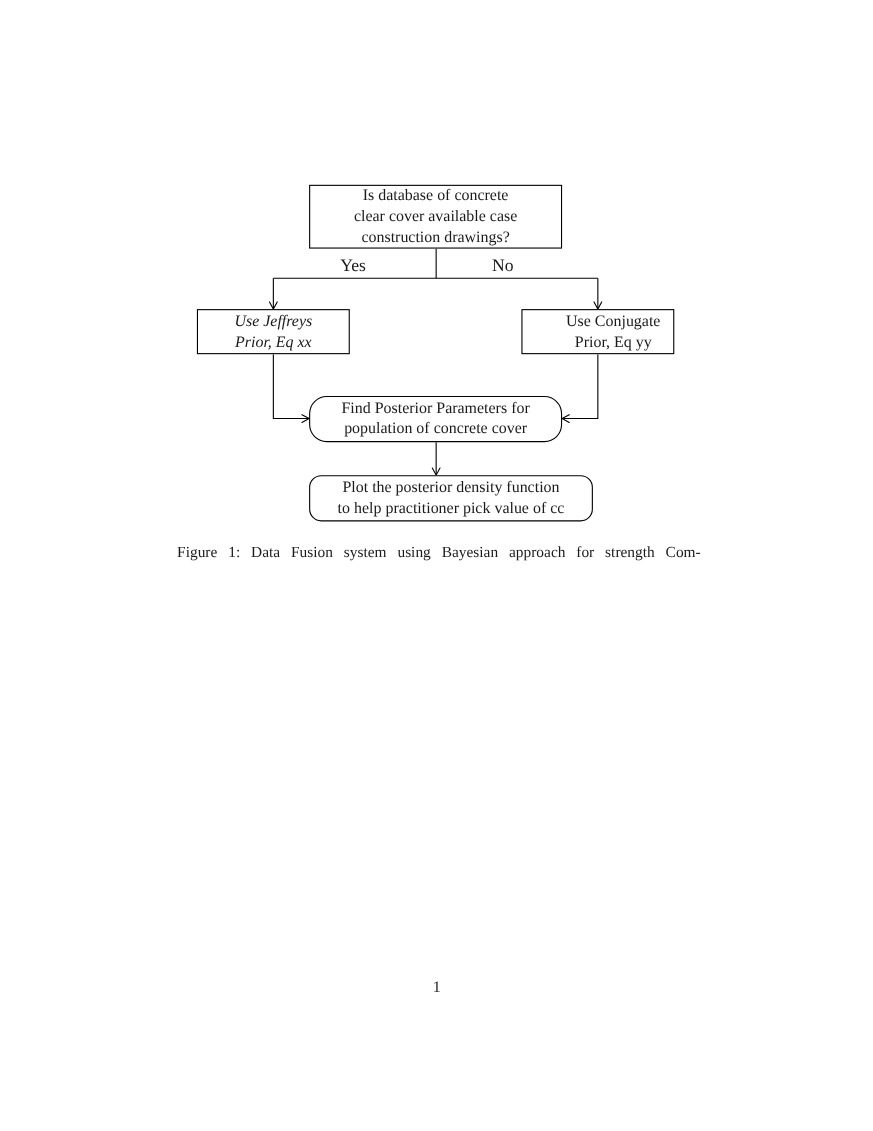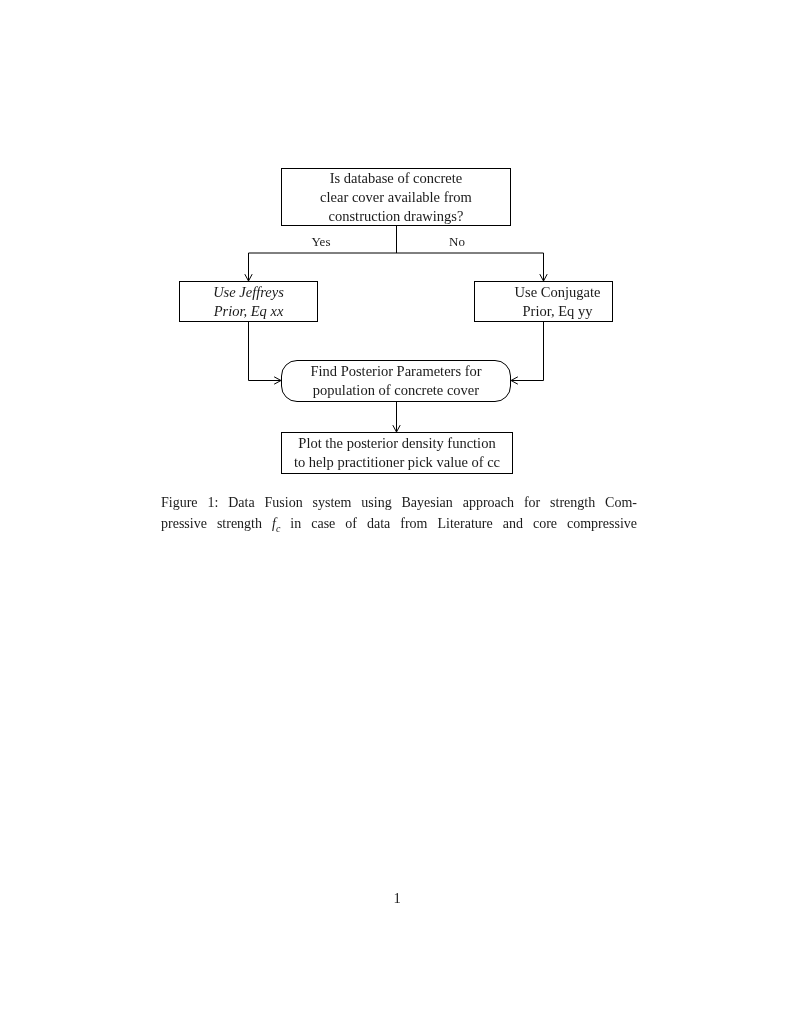--- a/index.html
+++ b/index.html
@@ -29,26 +29,26 @@
     justify-content: center;
     text-align: center;
     font-size: 14.5px;
     line-height: 19px;
     white-space: pre-line;
   }
   .node-decision  { left: 281px; top: 168px; width: 230px; height: 58px; }
   .node-jeffreys  { left: 179px; top: 281px; width: 139px; height: 41px; font-style: italic; }
   .node-conjugate { left: 474px; top: 281px; width: 139px; height: 41px; padding-left: 28px; }
   .node-posterior { left: 281px; top: 360px; width: 230px; height: 42px; border-radius: 16px; }
-  .node-plot      { left: 281px; top: 432px; width: 232px; height: 42px; }
+  .node-plot      { left: 281px; top: 432px; width: 258px; height: 42px; border-radius: 11px; }
   .branch-label {
     position: absolute;
     width: 40px;
     text-align: center;
-    font-size: 13px;
+    font-size: 16px;
     line-height: 17px;
   }
   .branch-yes { left: 301px; top: 233px; }
   .branch-no  { left: 437px; top: 233px; }
   .figure-caption {
     position: absolute;
     left: 161px; top: 492px;
     width: 476px;
     font-size: 14px;
     line-height: 21px;
@@ -86,37 +86,36 @@
     <path stroke-linecap="round" d="M274.5 377 L281 380.5 L274.5 384"></path>
 
     <path d="M543.5 322 V380.5 H512"></path>
     <path stroke-linecap="round" d="M517.5 377 L511 380.5 L517.5 384"></path>
 
     <path d="M396.5 402 V431"></path>
     <path stroke-linecap="round" d="M393 425.5 L396.5 432 L400 425.5"></path>
   </svg>
 
   <div class="node node-decision">Is database of concrete
-clear cover available from
+clear cover available case
 construction drawings?</div>
 
   <div class="branch-label branch-yes">Yes</div>
   <div class="branch-label branch-no">No</div>
 
   <div class="node node-jeffreys">Use Jeffreys
 Prior, Eq xx</div>
   <div class="node node-conjugate">Use Conjugate
 Prior, Eq yy</div>
 
   <div class="node node-posterior">Find Posterior Parameters for
 population of concrete cover</div>
 
   <div class="node node-plot">Plot the posterior density function
 to help practitioner pick value of cc</div>
 
   <div class="figure-caption">
     <div class="cap-line cap-justify">Figure 1: Data Fusion system using Bayesian approach for strength Com-</div>
-    <div class="cap-line cap-justify"><span>pressive strength </span><span class="math-var">f</span><sub class="math-sub">c</sub><span> in case of data from Literature and core compressive</span></div>
   </div>
 
   <div class="page-footer">1</div>
 
 </div>
 
 </body></html>

